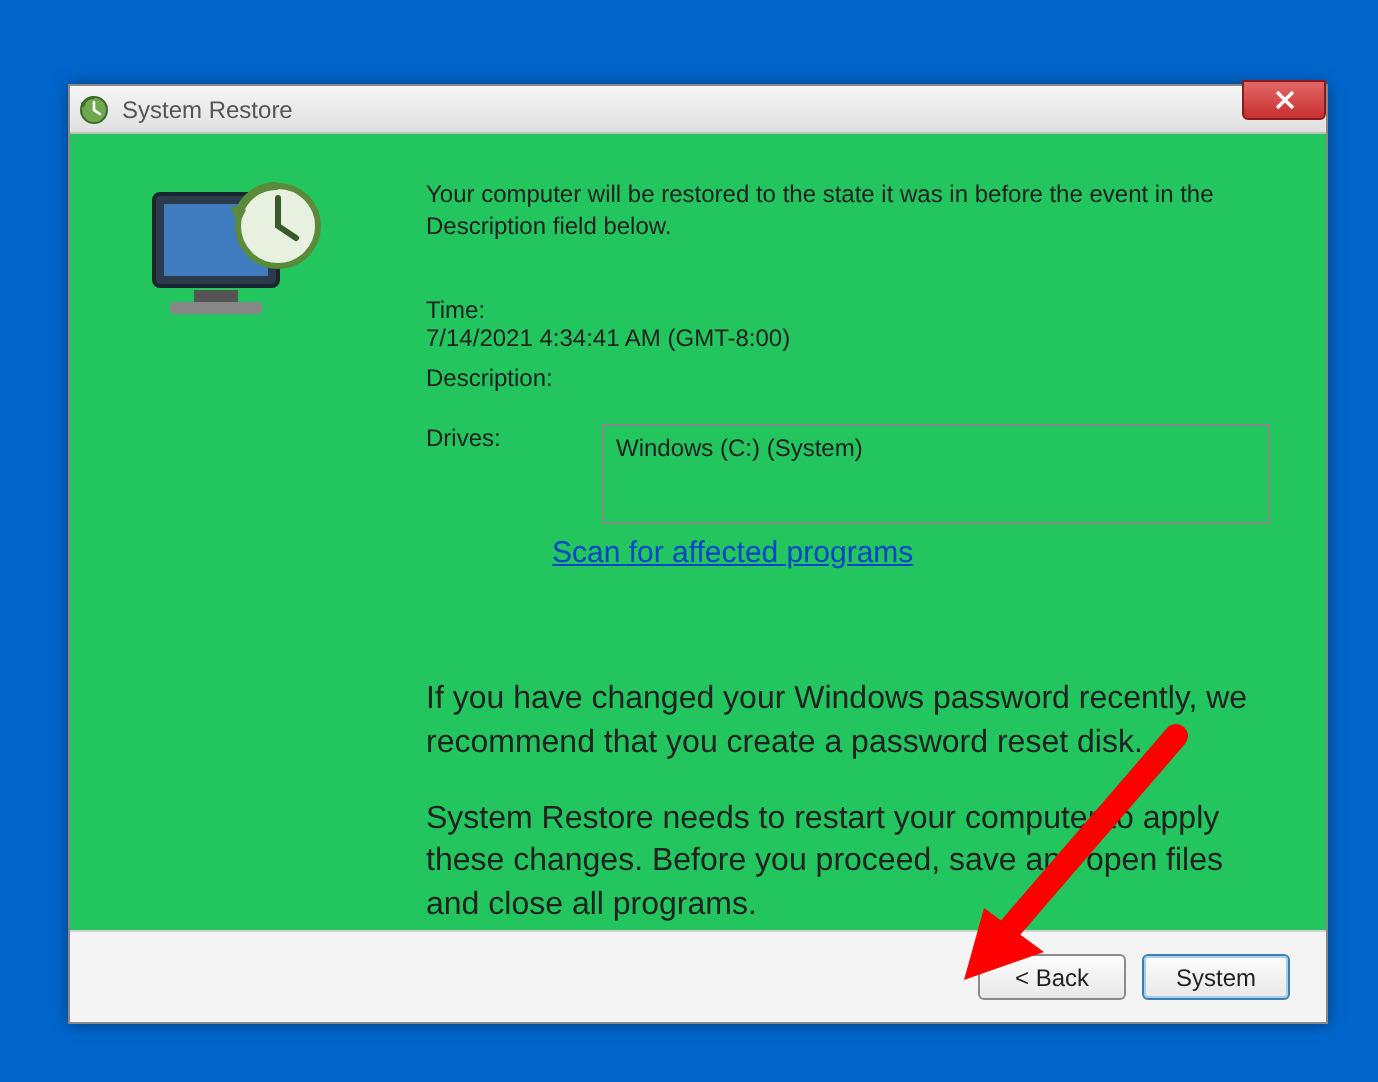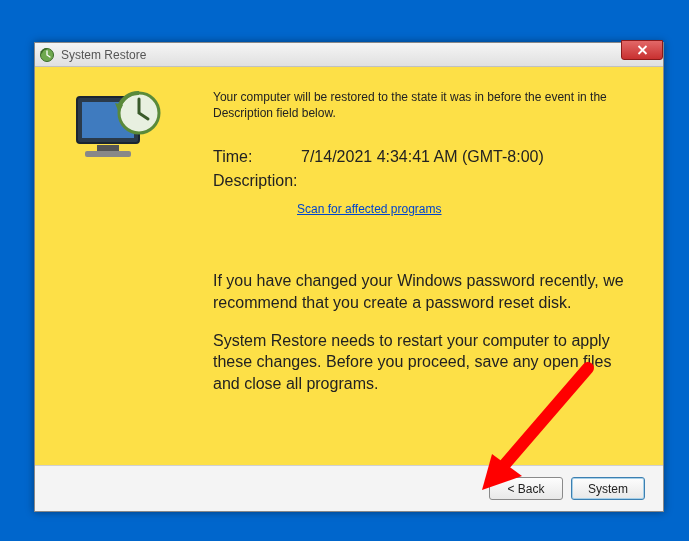--- a/index.html
+++ b/index.html
@@ -13,21 +13,21 @@
     font-size: 12px;
     overflow: hidden;
     position: relative;
   }
   .window {
     position: absolute;
     left: 34px;
     top: 42px;
     width: 630px;
     height: 470px;
-    background: #fde047;
+    background: #22c55e;
     border: 1px solid #888;
     box-shadow: 0 0 8px rgba(0,0,0,0.4);
   }
   .titlebar {
     height: 24px;
     background: linear-gradient(#f5f5f5, #e0e0e0);
     border-bottom: 1px solid #c0c0c0;
     display: flex;
     align-items: center;
     padding: 0 4px;
@@ -89,21 +89,22 @@
   }
   .subheading {
     font-size: 12px;
     color: #222;
     margin-bottom: 27px;
     line-height: 1.35;
   }
   .field-row {
     display: flex;
     margin-bottom: 6px;
-    font-size: 16px;
+    font-size: 12px;
+    flex-direction: column;
   }
   .field-label {
     width: 88px;
     color: #222;
   }
   .field-value {
     flex: 1;
     color: #222;
   }
   .drives-row {
@@ -115,23 +116,23 @@
     border: 1px solid #888;
     height: 50px;
     padding: 4px 6px;
     font-size: 12px;
     color: #222;
   }
   .link {
     color: #0044cc;
     text-decoration: underline;
     cursor: pointer;
-    font-size: 12px;
+    font-size: 15px;
     margin-top: 6px;
-    margin-left: 84px;
+    margin-left: 63px;
     display: inline-block;
   }
   .info-text {
     font-size: 16px;
     color: #222;
     line-height: 1.35;
     margin-top: 54px;
   }
   .info-text.second {
     margin-top: 16px;
@@ -214,20 +215,26 @@
       <div class="subheading">Your computer will be restored to the state it was in before the event in the Description field below.</div>
 
       <div class="field-row">
         <div class="field-label">Time:</div>
         <div class="field-value">7/14/2021 4:34:41 AM (GMT-8:00)</div>
       </div>
       <div class="field-row">
         <div class="field-label">Description:</div>
       </div>
 
+      <div class="drives-row">
+        <div class="field-label">Drives:</div>
+        <div class="drives-box">
+          <span>Windows (C:) (System)</span>
+        </div>
+      </div>
       <a class="link">Scan for affected programs</a>
 
       <div class="info-text">If you have changed your Windows password recently, we recommend that you create a password reset disk.</div>
       <div class="info-text second">System Restore needs to restart your computer to apply these changes. Before you proceed, save any open files and close all programs.</div>
     </div>
   </div>
 
   <div class="button-bar">
     <button class="btn">&lt; Back</button>
     <button class="btn default">System</button>

